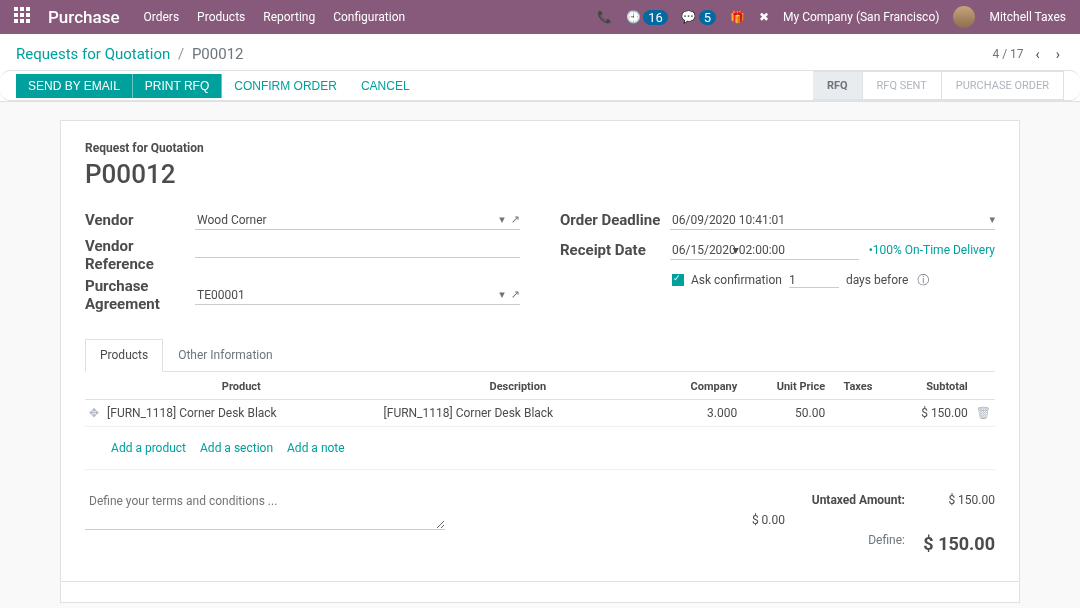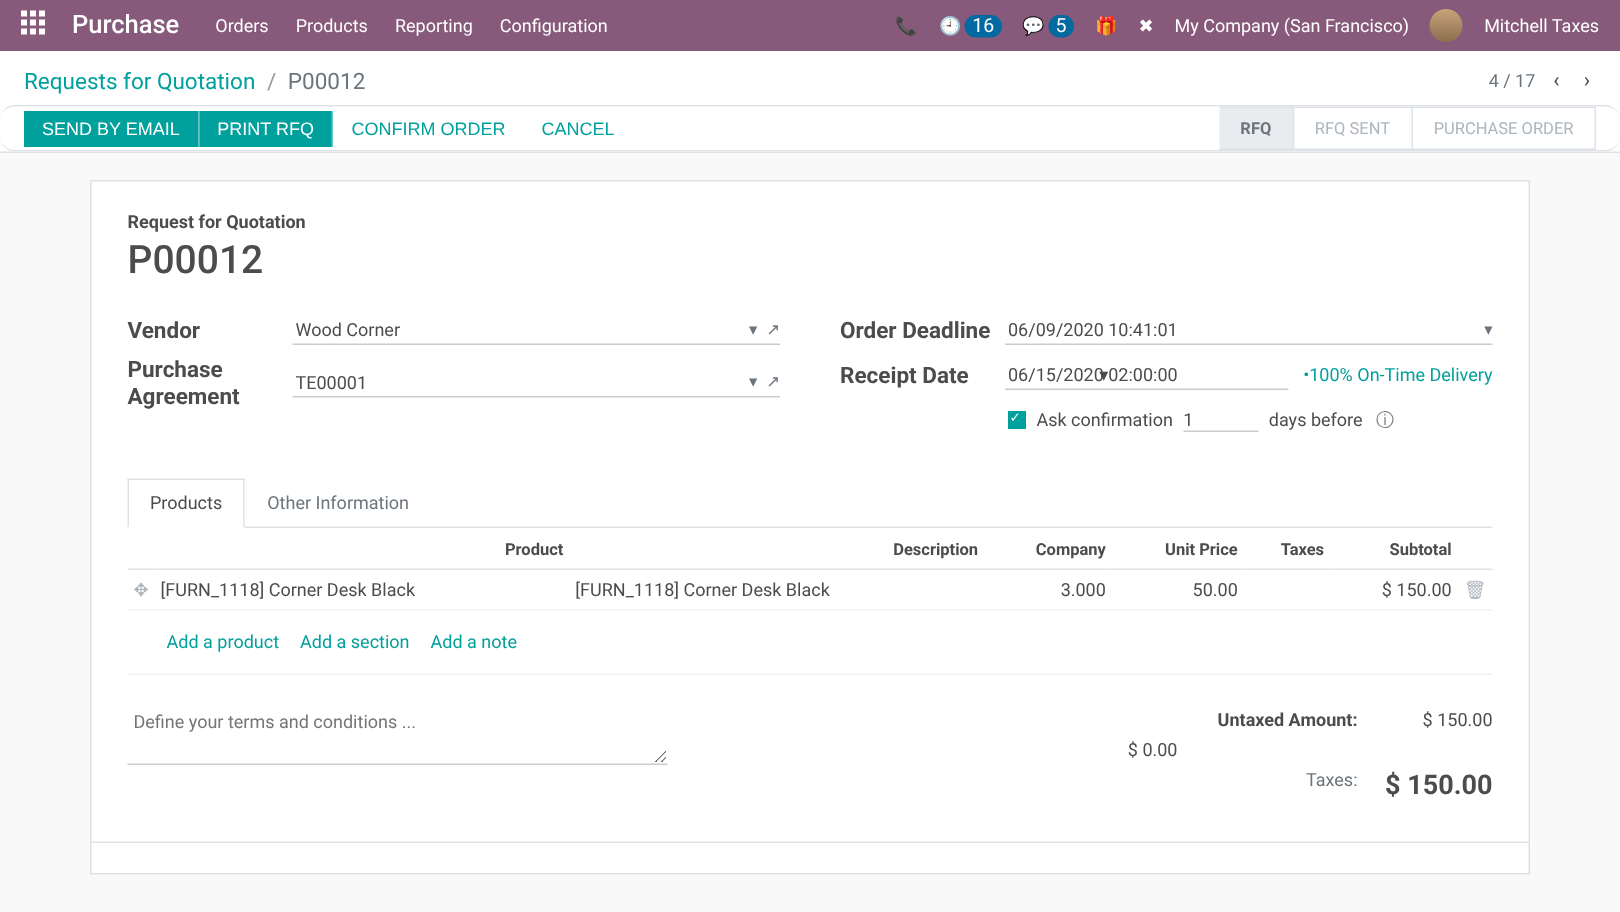--- a/index.html
+++ b/index.html
@@ -68,21 +68,21 @@
     .days-input { display:inline-block; width:50px; border-bottom:1px solid #ccc; margin:0 4px; }
     .info-icon { color:#6c757d; cursor:pointer; }
     
     
     .tabs { margin-top:22px; border-bottom:1px solid #dee2e6; display:flex; }
     .tab { padding:8px 14px; font-size:12px; cursor:pointer; color:#6c757d; border:1px solid transparent; }
     .tab.active { border:1px solid #dee2e6; border-bottom:1px solid #fff; margin-bottom:-1px; background:#fff; color:#4c4c4c; }
     
     
     .order-table { width:100%; border-collapse:collapse; margin-top:2px; }
-    .order-table th { text-align:right; font-size:11px; font-weight:700; padding:6px 4px; border-bottom:1px solid #dee2e6; }
+    .order-table th { text-align:center; font-size:11px; font-weight:700; padding:6px 4px; border-bottom:1px solid #dee2e6; }
     .order-table th.num, .order-table td.num { text-align:right; }
     .order-table td { font-size:12px; padding:6px 4px; border-bottom:1px solid #f1f1f1; }
     .handle { color:#adb5bd; cursor:move; width:14px; }
     .del { color:#adb5bd; cursor:pointer; width:14px; text-align:right; }
     .add-links { padding:8px 4px; display:flex; gap:14px; }
     .add-links a { color:#00a09d; text-decoration:none; font-size:12px; cursor:pointer;text-align:center; }
     
     
     .bottom-area { display:flex; margin-top:20px; }
     .terms { flex:1; }
@@ -169,20 +169,24 @@
       <div class="form-col">
         <div class="form-row">
           <div class="form-label">Vendor</div>
           <div class="form-field">
             <span>Wood Corner</span>
             <div class="field-icons">
               <span class="caret">▾</span>
               <span class="ext-link">↗</span>
             </div>
           </div>
+        </div>
+        <div class="form-row">
+          <div class="form-label">Vendor Reference</div>
+          <div class="form-field"><span></span></div>
         </div>
         <div class="form-row">
           <div class="form-label">Purchase Agreement</div>
           <div class="form-field">
             <span>TE00001</span>
             <div class="field-icons">
               <span class="caret">▾</span>
               <span class="ext-link">↗</span>
             </div>
           </div>
@@ -267,21 +271,21 @@
       </div>
       <div class="totals">
         <div class="tot-row">
           <span class="tot-label">Untaxed Amount:</span>
           <span class="tot-val">$ 150.00</span>
         </div>
         <div class="tot-row">
           <span class="tot-val">$ 0.00</span>
         </div>
         <div class="tot-row total">
-          <span class="tot-label">Taxes:</span>
+          <span class="tot-label">Define:</span>
           <span class="tot-val">$ 150.00</span>
         </div>
       </div>
     </div>
   </div>
 
   <div class="chatter">
     
     
     

